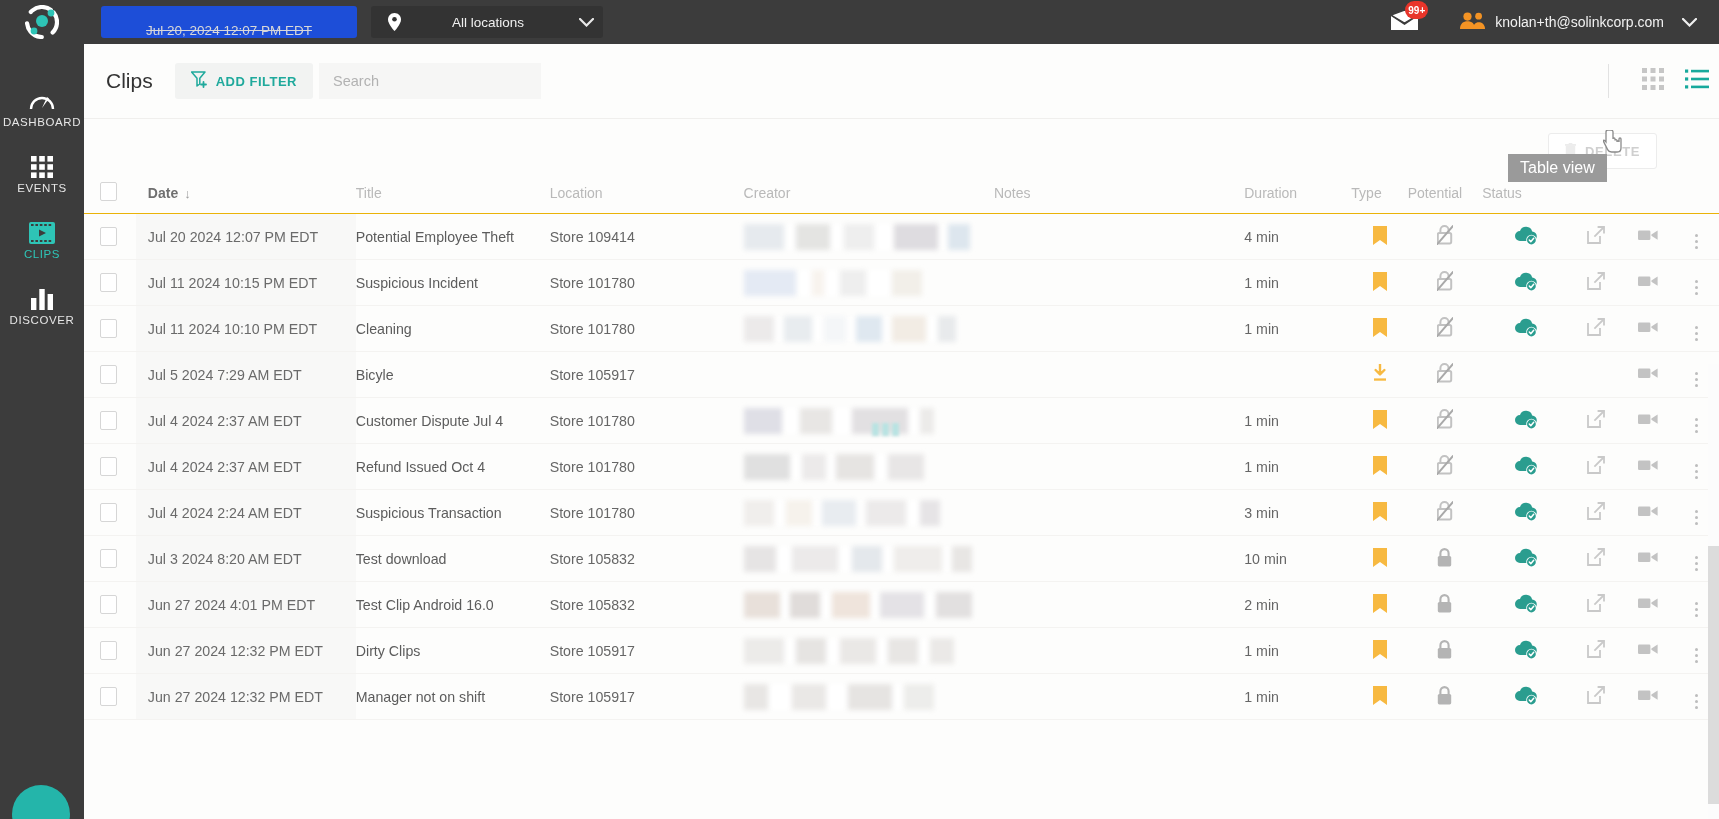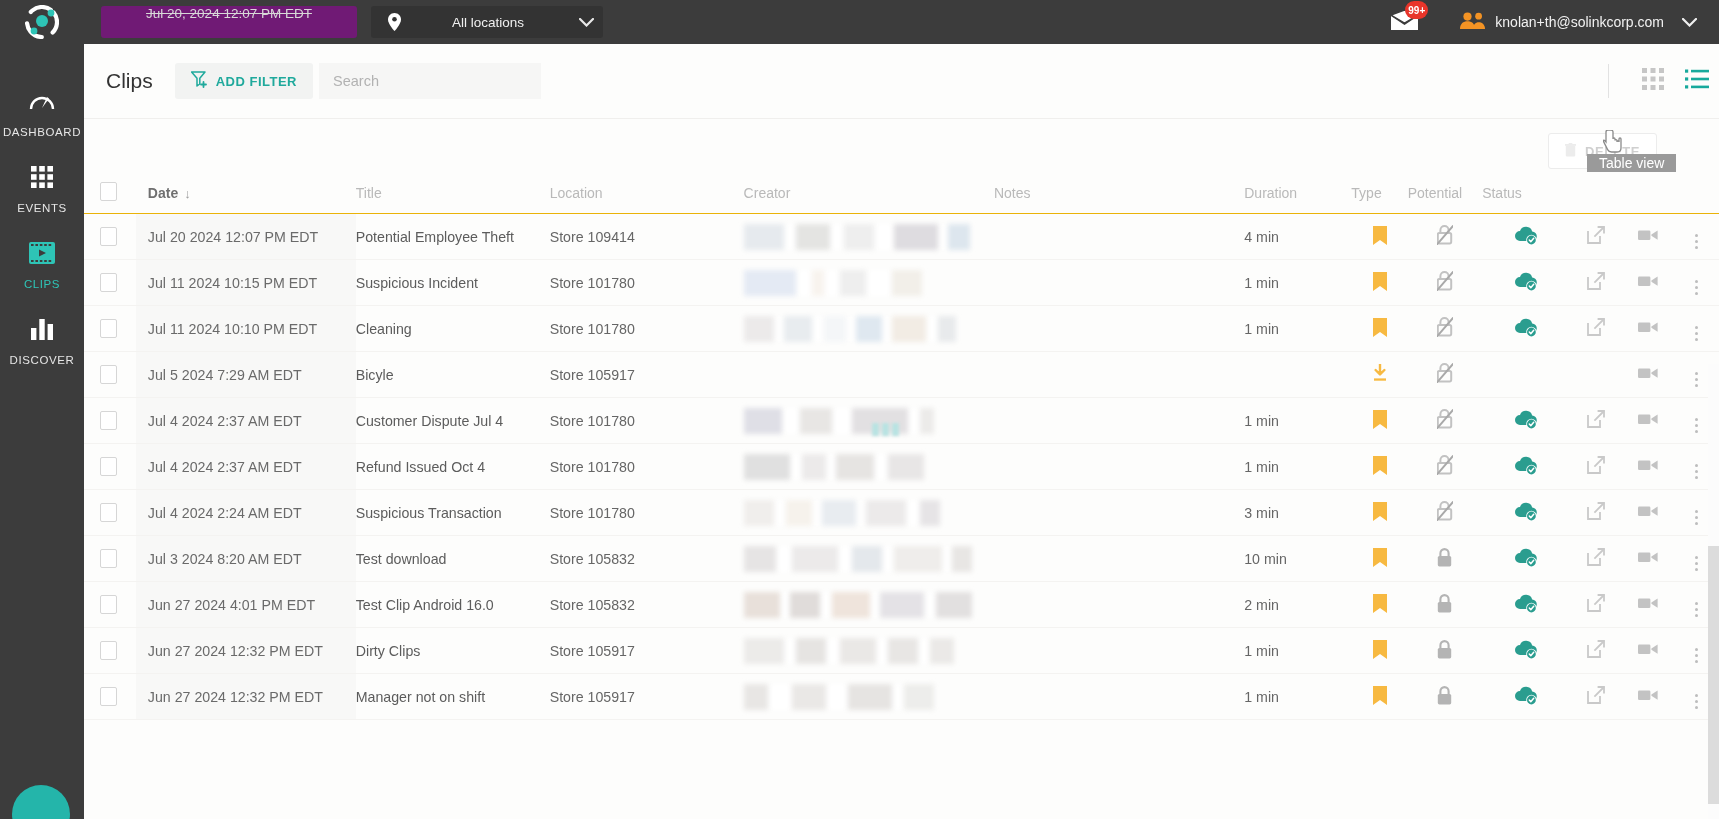--- a/index.html
+++ b/index.html
@@ -7,34 +7,34 @@
     font-family:"Liberation Sans", sans-serif; }
   #root { position:relative; width:1719px; height:819px; }
 
   
   .rail { position:absolute; left:0; top:0; width:84px; height:819px;
     background:#3c3c3c; z-index:20; }
   .rail-logo { height:44px; display:flex; align-items:center; justify-content:center; }
   .logo-mark { position:relative; width:34px; height:34px; }
   .rail-items { padding-top:30px; }
   .rail-item { display:flex; flex-direction:column; align-items:center;
-    gap:12px; padding:14px 0 12px; cursor:pointer; }
+    gap:2px; padding:14px 0 12px; cursor:pointer; }
   .rail-ico { width:28px; height:26px; display:flex; align-items:center;
     justify-content:center; color:#fff; }
   .rail-lbl { font-size:11.5px; letter-spacing:.6px; color:#e6e6e6; }
   .rail-item.active .rail-lbl { color:#2ec4b6; }
   .rail-item.active .rail-ico { color:#2ec4b6; }
   .chat-bubble { position:absolute; left:12px; bottom:-24px; width:58px;
     height:58px; border-radius:50%; background:#24b5aa; }
 
   
   .topbar { position:absolute; left:84px; top:0; right:0; height:44px;
     background:#3c3c3c; display:flex; align-items:center; z-index:15; }
-  .date-pill { margin-left:17px; width:256px; height:32px; background:#701a75;
-    border-radius:3px; display:flex; align-items:flex-start; justify-content:center;
+  .date-pill { margin-left:17px; width:256px; height:32px; background:#1d4ed8;
+    border-radius:3px; display:flex; align-items:flex-end; justify-content:center;
     cursor:pointer; }
   .date-pill span { font-size:13.5px; color:#d8d8d8; text-decoration:line-through; }
   .loc-pill { margin-left:14px; width:232px; height:32px; background:#333333;
     border-radius:3px; display:flex; align-items:center; cursor:pointer; }
   .loc-pin { width:26px; margin-left:10px; display:flex; justify-content:center;
     color:#fff; }
   .loc-txt { flex:1; text-align:center; font-size:13.5px; color:#f0f0f0; }
   .loc-cv { width:34px; display:flex; justify-content:center; color:#e8e8e8; }
   .top-right { margin-left:auto; display:flex; align-items:center;
     margin-right:22px; gap:0; }
@@ -57,22 +57,22 @@
   .add-filter-lbl { font-size:13px; font-weight:bold; letter-spacing:.5px;
     color:#1fa99c; }
   .search-box { margin-left:6px; width:222px; height:36px; background:#f6f6f5;
     border:0; padding:0 14px; font-size:14.5px; color:#555;
     font-family:"Liberation Sans", sans-serif; }
   .search-box::placeholder { color:#b2b2b2; }
   .hdr-right { margin-left:auto; display:flex; align-items:center; }
   .hdr-div { width:1px; height:34px; background:#e2e2e2; margin-right:22px; }
   .vbtn { width:44px; height:40px; display:flex; align-items:center;
     justify-content:center; cursor:pointer; }
-  .tooltip { position:absolute; left:1503px; top:110px; height:18px;
-    background:#9a9a9a; color:#fff; font-size:14px; display:flex;
+  .tooltip { position:absolute; left:1424px; top:110px; height:28px;
+    background:#9a9a9a; color:#fff; font-size:16px; display:flex;
     align-items:center; padding:0 12px; }
   .cursor-hand { position:absolute; left:1519px; top:86px; width:22px; height:26px;
     pointer-events:none; }
 
   
   .subbar { height:63px; position:relative; }
   .delete-btn { position:absolute; right:62px; top:14px; height:36px;
     border:1px solid #ececec; background:#fff; border-radius:3px;
     display:flex; align-items:center; gap:9px; padding:0 16px; cursor:pointer; }
   .delete-lbl { font-size:13px; font-weight:bold; letter-spacing:.6px; color:#cfcfcf; }

